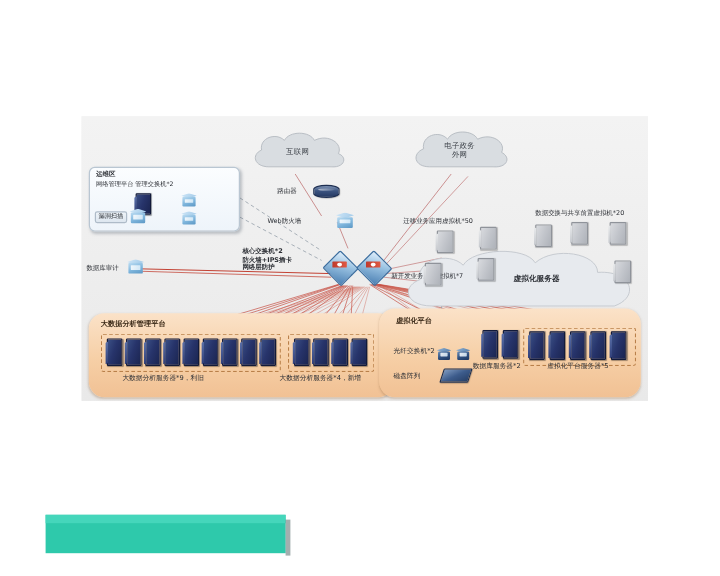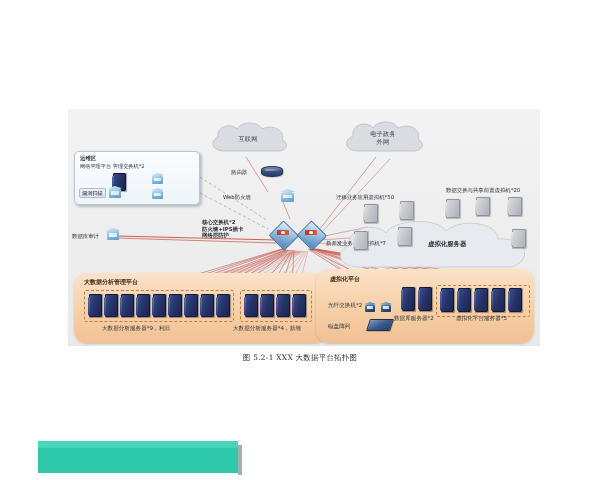--- a/index.html
+++ b/index.html
@@ -1,20 +1,20 @@
 <!DOCTYPE html>
 <html><head>
 <meta charset="utf-8">
 <style>
   html,body{margin:0;padding:0;}
   body{
     width:600px;height:480px;background:#ffffff;overflow:hidden;position:relative;
     font-family:"DejaVu Sans","Liberation Sans",sans-serif;
   }
-  #stage{position:absolute;left:0;top:12px;width:600px;height:430px;}
+  #stage{position:absolute;left:0;top:0;width:600px;height:430px;}
 
   
   .diagram-panel{
     position:absolute;left:68px;top:97px;width:472px;height:237px;
     background:#efefef;
   }
   .diagram-inner{
     position:absolute;left:0;top:0;right:0;bottom:0;
     background:linear-gradient(180deg,#f3f3f3 0%,#ededed 60%,#e9e9e9 100%);
   }
@@ -402,20 +402,19 @@
           <div class="body"></div>
           <div class="arrow"></div>
       </div>
 
       <div class="lbl" style="left:12px;top:54px;font-size:5.6px;">磁盘阵列</div>
       <div class="disk" style="left:52px;top:50px;width:22px;height:10px;"></div>
     </div>
 
   </div>
 
-  <div class="caption">图 5.2-1 XXX 大数据平台拓扑图</div>
 
   <div class="wm-band">
     <div class="wm-top"></div>
   </div>
   <div class="wm-shadow"></div>
 
 </div>
 
 </body></html>

